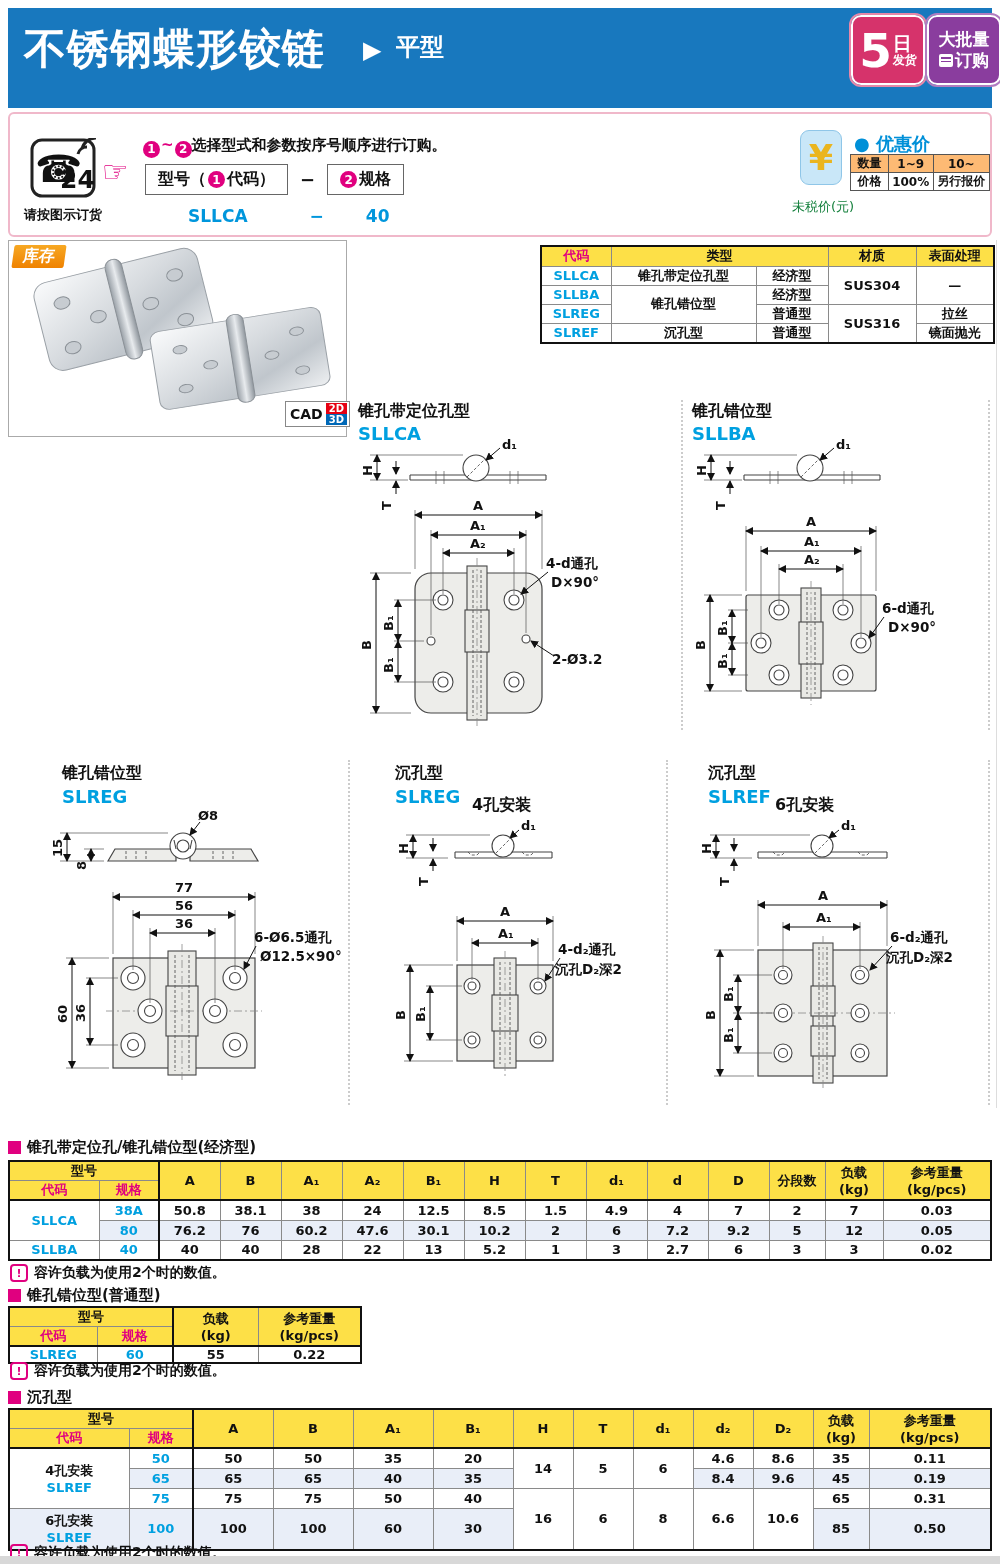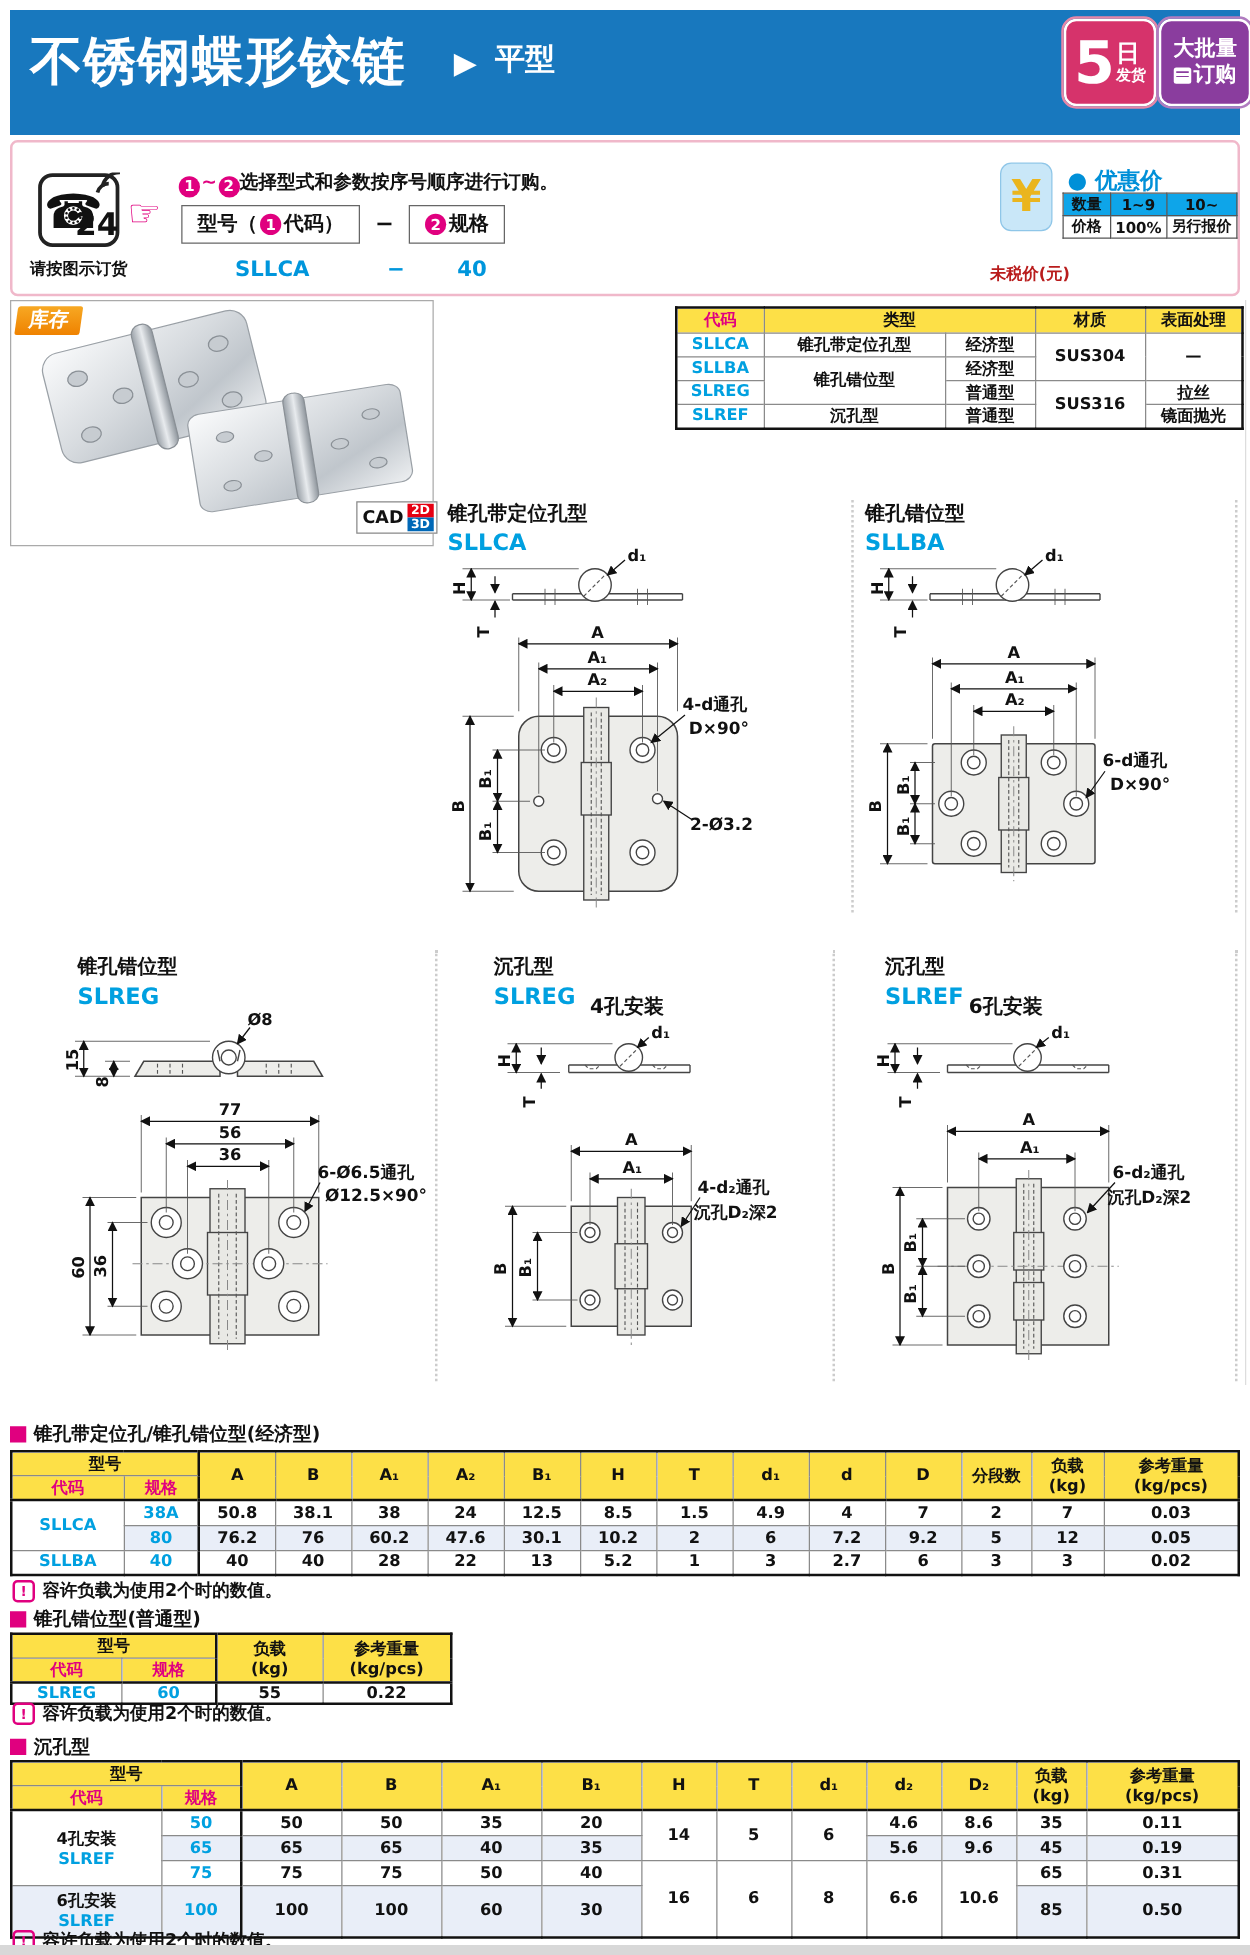--- a/index.html
+++ b/index.html
@@ -26,25 +26,25 @@
   .finger{position:absolute;left:92px;top:40px;font-size:30px;color:#e0007f;font-weight:bold}
   .inst{position:absolute;left:133px;top:22px;font-size:15px;font-weight:bold;white-space:nowrap}
   .tilde{color:#e0007f;font-weight:bold;margin:0 1px}
   .numcirc{width:17px;height:17px;border-radius:50%;background:#e0007f;color:#fff;display:inline-flex;align-items:center;justify-content:center;font-size:12px;font-weight:bold;vertical-align:-3px}
   .model-row{position:absolute;left:135px;top:50px;display:flex;align-items:center}
   .mbox{border:1.5px solid #666;background:#fff;padding:4px 12px;font-size:16px;font-weight:bold;display:inline-flex;align-items:center;gap:2px;white-space:nowrap}
   .mdash{margin:0 12px;font-size:18px;font-weight:bold}
   .example-row{position:absolute;left:178px;top:92px;display:flex;color:#0096dc;font-weight:bold;font-size:17px}
   .ex-dash{margin-left:62px}.ex-spec{margin-left:42px}
   .yenbox{position:absolute;left:790px;top:16px;width:40px;height:53px;background:#c9e7f8;border:1.5px solid #8fc6e8;border-radius:9px;display:flex;align-items:center;justify-content:center;font-size:35px;font-weight:bold;color:#eab51e}
-  .yen-cap{position:absolute;left:782px;top:96px;font-size:13px;font-weight:bold;color:#b91c1c;white-space:nowrap}
+  .yen-cap{position:absolute;left:782px;top:84px;font-size:13px;font-weight:normal;color:#15803d;white-space:nowrap}
   .price-head{position:absolute;left:844px;top:18px;font-size:18px;font-weight:bold;color:#0090d8;white-space:nowrap}
   .price-table{position:absolute;left:840px;top:40px;border-collapse:collapse;table-layout:fixed}
   .price-table td{border:1px solid #555;font-size:12px;font-weight:bold;text-align:center;height:17px;padding:0 2px;white-space:nowrap}
-  .price-table tr:first-child td{background:#0ea5e9}
+  .price-table tr:first-child td{background:#fdba74}
   
   .photo-box{position:absolute;left:8px;top:240px;width:337px;height:195px;border:1px solid #aaa;background:#fff}
   .stock{position:absolute;left:4px;top:4px;background:linear-gradient(#f7a823,#ef8200);color:#fff;font-size:16px;font-weight:bold;padding:1px 10px;transform:skewX(-8deg);border-radius:2px;z-index:2}
   .cadbadge{position:absolute;left:276px;top:160px;border:1px solid #888;background:#fff;display:flex;align-items:center;padding:1px 2px 1px 4px;z-index:2}
   .cad-l{font-size:14px;font-weight:bold;margin-right:3px}
   .cad-col{display:flex;flex-direction:column}
   .cad2d,.cad3d{font-size:10px;font-weight:bold;color:#fff;padding:0 3px;line-height:11px}
   .cad2d{background:#e60012}.cad3d{background:#0068b7}
   
   table.ct{border-collapse:collapse;position:absolute;table-layout:fixed;border:2px solid #111}
@@ -815,21 +815,21 @@
     <td>8.6</td>
     <td>35</td>
     <td>0.11</td>
   </tr>
   <tr class="alt" style="height:20px">
     <td class="code vr">65</td>
     <td>65</td>
         <td>65</td>
         <td>40</td>
         <td>35</td>
-    <td>5.6</td>
+    <td>8.4</td>
     <td>9.6</td>
     <td>45</td>
     <td>0.19</td>
   </tr>
   <tr style="height:20px">
     <td class="code vr">75</td>
     <td>75</td>
         <td>75</td>
         <td>50</td>
         <td>40</td>

